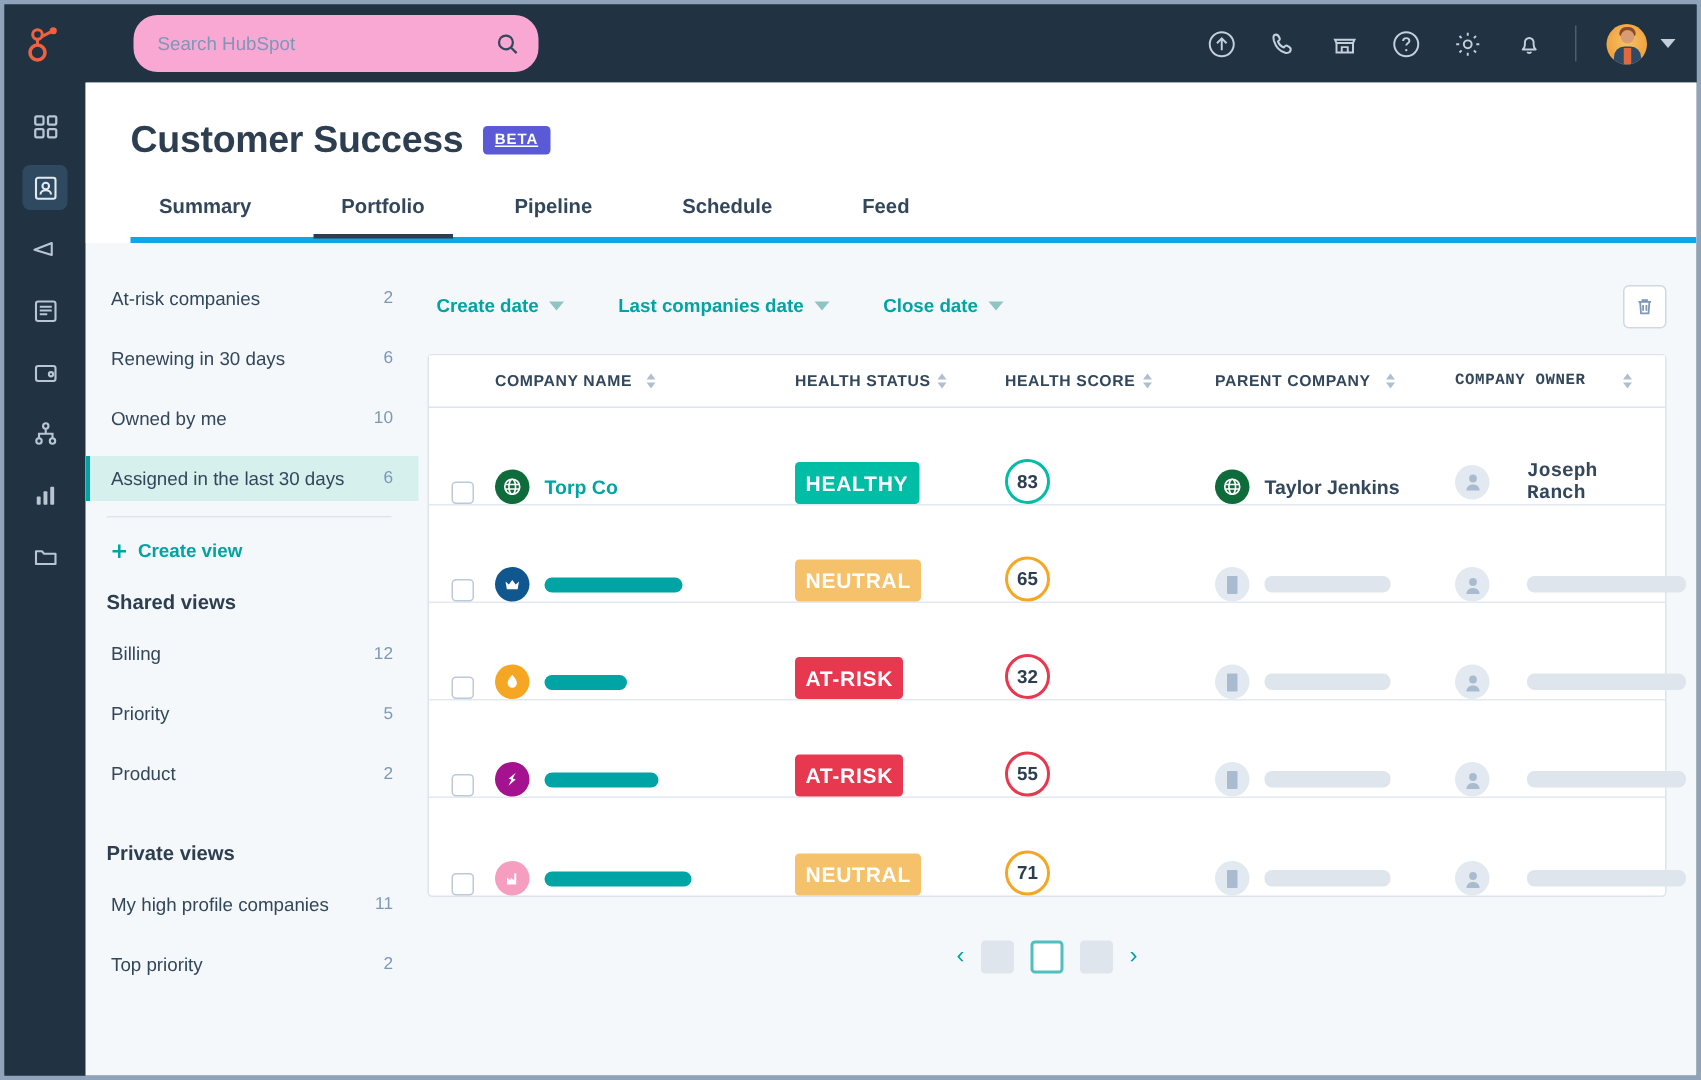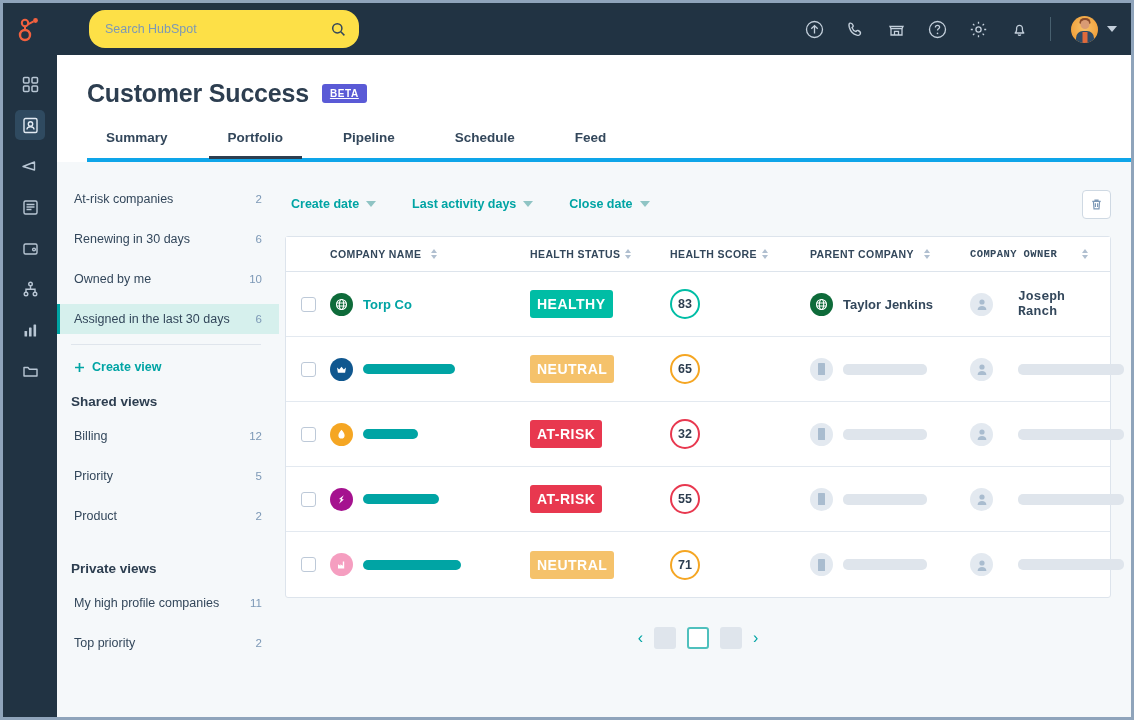--- a/index.html
+++ b/index.html
@@ -44,21 +44,21 @@
 
   .topbar {
     height: 52px;
     background: #213343;
     display: flex; align-items: center;
     padding: 0 14px 0 32px;
     flex: none;
   }
   .search {
     width: 270px; height: 38px;
-    background: #fde047;
+    background: #f9a8d4;
     border-radius: 16px;
     display: flex; align-items: center;
     padding: 0 13px 0 16px;
   }
   .search input {
     flex: 1; border: none; outline: none;
     font-family: "Liberation Sans", sans-serif;
     font-size: 12.5px; color: #33475b;
     background: transparent;
   }
@@ -187,21 +187,21 @@
   .sorter { display: flex; flex-direction: column; gap: 2px; }
   .sorter i {
     width: 0; height: 0;
     border-left: 3.5px solid transparent; border-right: 3.5px solid transparent;
     display: block;
   }
   .sorter i.up { border-bottom: 4px solid #b0bfd0; }
   .sorter i.dn { border-top: 4px solid #b0bfd0; }
 
   .trow {
-    display: flex; align-items: center;
+    display: flex; align-items: flex-end;
     height: 65px;
     border-bottom: 1px solid #e3e9f0;
   }
   .trow:last-child { border-bottom: none; }
 
   
   .c-check { width: 44px; flex: none; display: flex; justify-content: center; }
   .c-name  { width: 200px; flex: none; display: flex; align-items: center; gap: 10px; }
   .c-stat  { width: 140px; flex: none; }
   .c-score { width: 140px; flex: none; }
@@ -463,21 +463,21 @@
         </div>
 
         <div class="table-area">
 
           <div class="filters">
             <div class="filter">
               <span>Create date</span>
               <span class="fcaret"></span>
             </div>
             <div class="filter">
-              <span>Last activity days</span>
+              <span>Last companies date</span>
               <span class="fcaret"></span>
             </div>
             <div class="filter">
               <span>Close date</span>
               <span class="fcaret"></span>
             </div>
             <div class="trash-btn">
               <svg width="13" height="13" viewBox="0 0 13 13" fill="none" stroke="#7c98b6" stroke-width="1.2">
                 <path d="M2.3 3.3h8.4M5 3.3V2.1h3v1.2M3.4 3.3l.6 7.6h5l.6-7.6"></path>
                 <path d="M5.4 5.3v3.8M7.6 5.3v3.8"></path>

